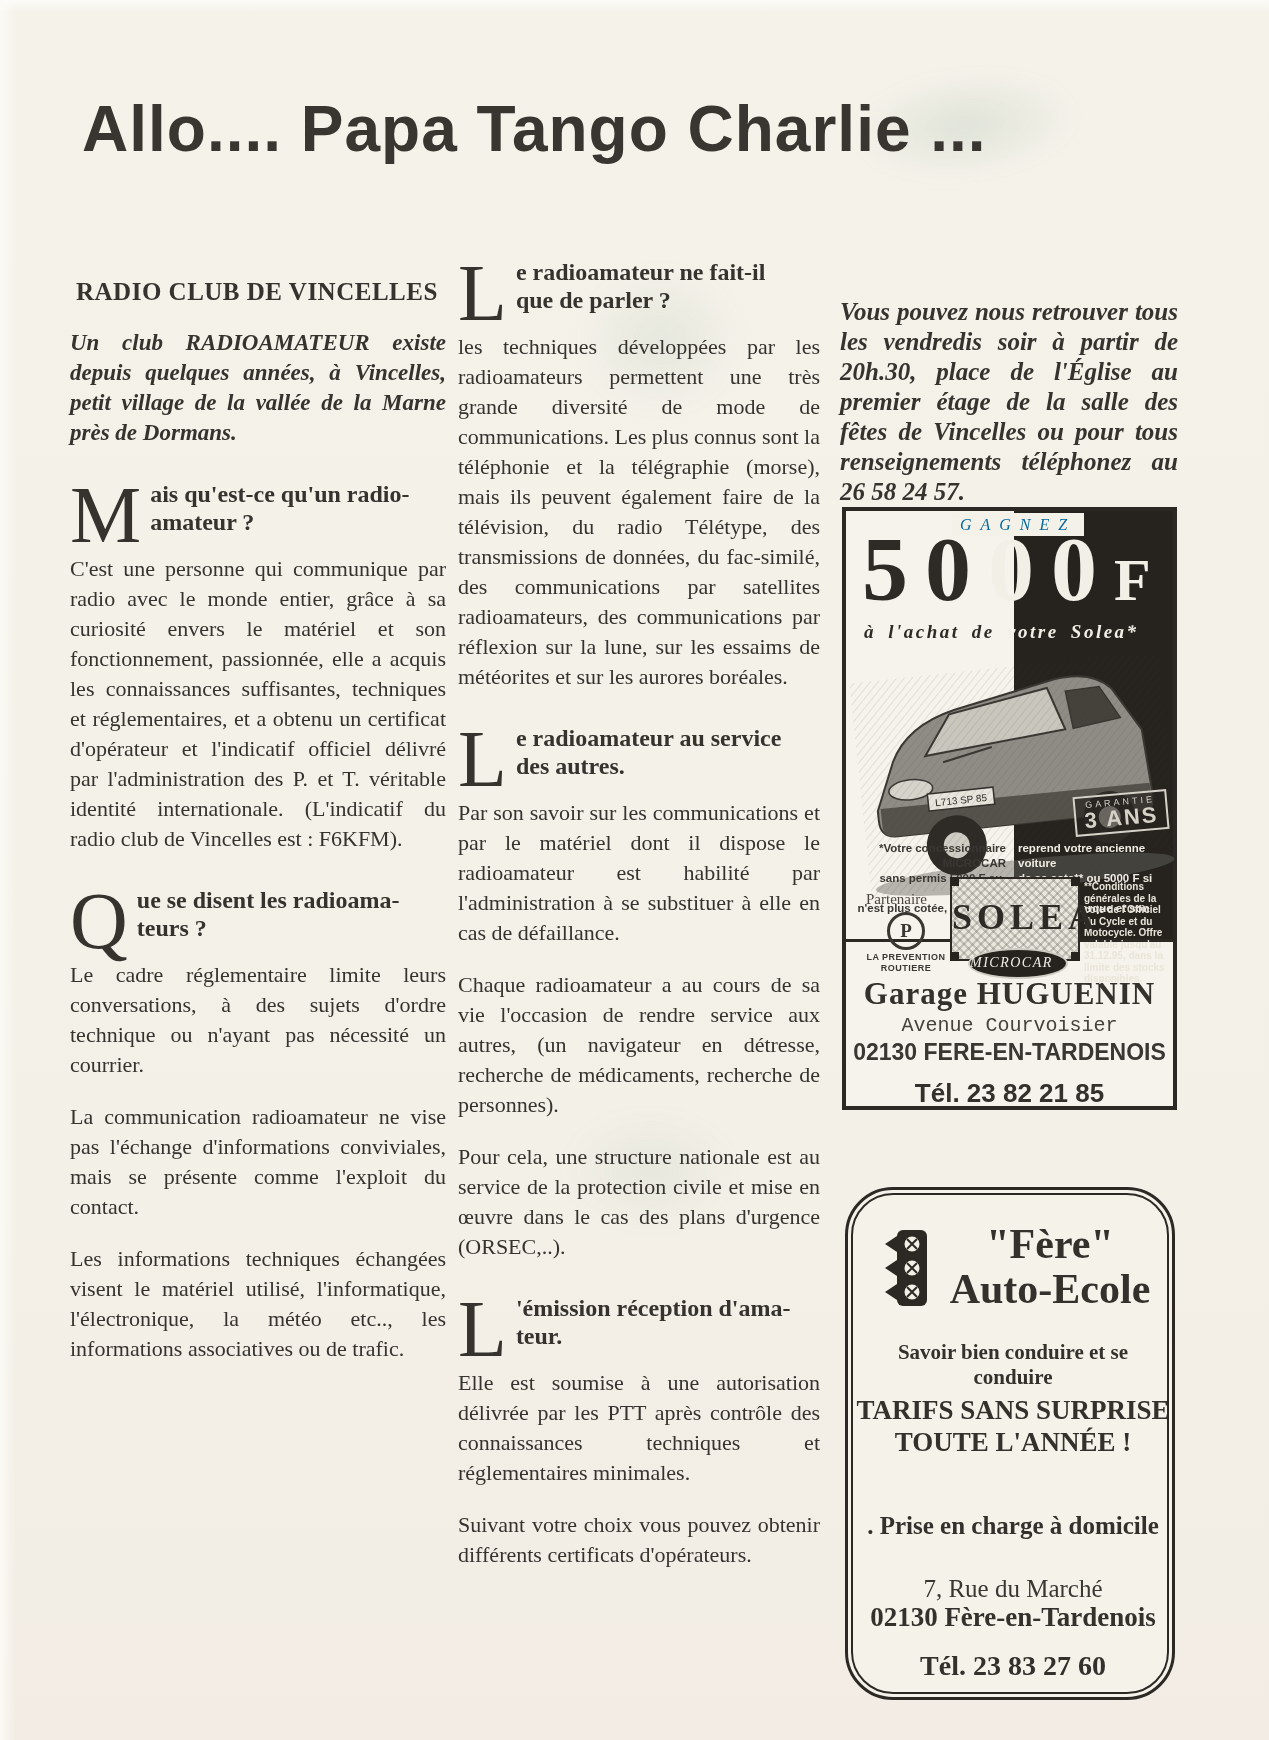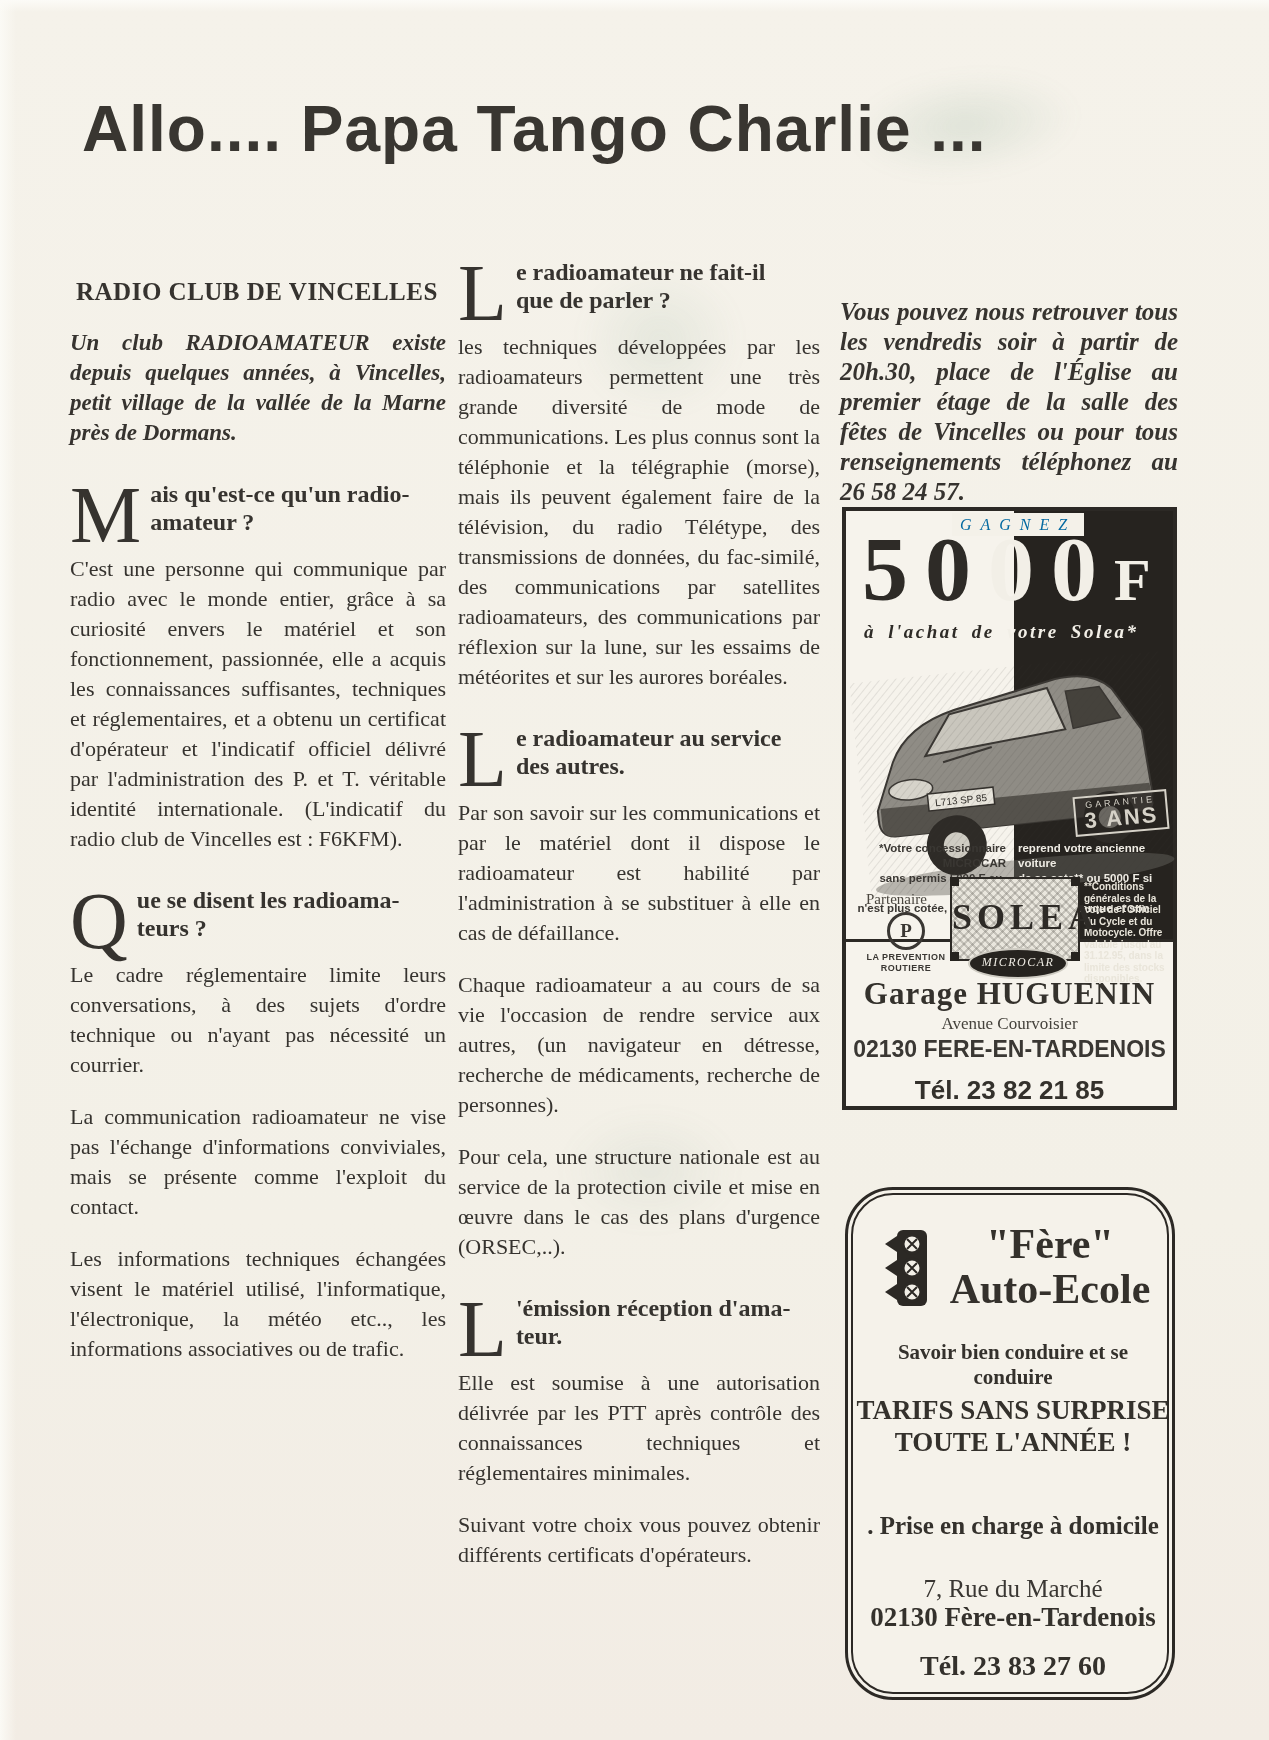--- a/index.html
+++ b/index.html
@@ -77,30 +77,30 @@
       repeating-linear-gradient(-45deg,rgba(90,87,80,.25) 0 2px,rgba(0,0,0,0) 2px 6px),
       #e9e6dd;
     text-align:center;}
   .solea-box .corner{position:absolute;width:9px;height:9px;background:#26231f;}
   .c-tl{left:-2px;top:-2px;} .c-tr{right:-2px;top:-2px;}
   .c-bl{left:-2px;bottom:-2px;} .c-br{right:-2px;bottom:-2px;}
   .solea-text{font-family:"Liberation Serif",serif;font-weight:bold;font-size:36px;
     letter-spacing:5px;line-height:76px;color:#2e2b27;}
   .microcar-oval{position:absolute;left:122px;top:437px;width:96px;height:27px;z-index:6;
     background:#26231f;border:2px solid #cfccc3;border-radius:50%;
-    color:#efece4;font-style:italic;font-size:12px;letter-spacing:1.5px;
-    text-align:center;line-height:25px;font-family:"Liberation Serif",serif;}
+    color:#efece4;font-style:italic;font-size:14px;letter-spacing:1.5px;
+    line-height:25px;font-family:"Liberation Serif",serif;}
   .conditions{position:absolute;left:238px;top:370px;width:88px;z-index:3;
     font-family:"Liberation Sans",sans-serif;font-size:10px;font-weight:bold;
     line-height:11.5px;color:#e9e5da;text-align:left;}
   .garage{position:absolute;left:0;top:428px;width:327px;height:171px;
     border-top:3px solid #2c2925;box-sizing:border-box;text-align:center;z-index:2;}
   .garage-name{margin-top:34px;font-family:"Liberation Serif",serif;font-weight:bold;
     font-size:31px;color:#34312c;letter-spacing:1px;}
-  .garage-street{font-family:Liberation Serif, serif;font-size:17px;margin-top:2px;color:#45423c;}
+  .garage-street{font-family:Liberation Mono, monospace;font-size:20px;margin-top:2px;color:#45423c;}
   .garage-city{font-family:"Liberation Sans",sans-serif;font-weight:bold;font-size:23px;margin-top:2px;color:#3a3733;}
   .garage-phone{font-family:"Liberation Sans",sans-serif;font-weight:bold;font-size:26px;margin-top:12px;color:#34312c;}
 
   
   .school-ad{position:absolute;left:845px;top:1187px;width:330px;height:513px;
     border:3px solid #2c2925;border-radius:48px;box-sizing:border-box;background:#f5f2ea;}
   .school-ad::after{content:"";position:absolute;inset:3px;border:2px solid #2c2925;
     border-radius:42px;pointer-events:none;}
   .school-head{position:absolute;left:0;top:32px;width:100%;}
   .tl-icon{position:absolute;left:36px;top:6px;}

